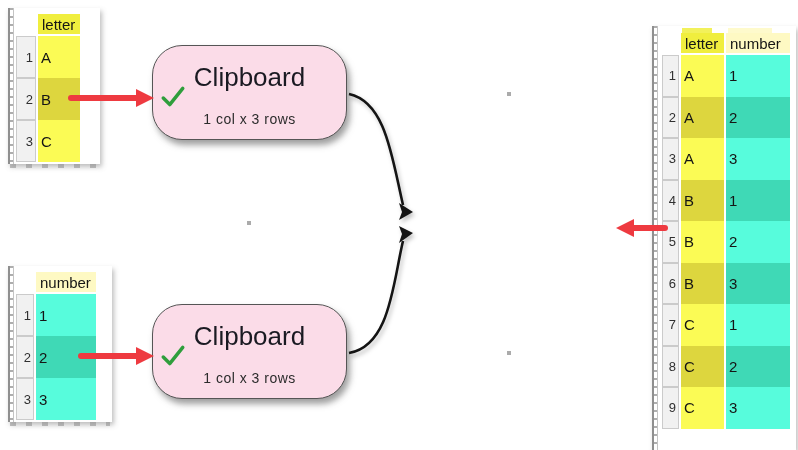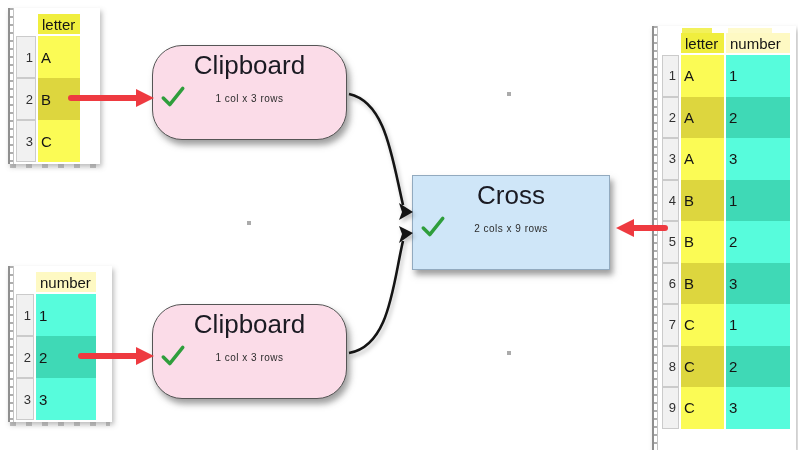--- a/index.html
+++ b/index.html
@@ -44,32 +44,32 @@
   .tea-h{background:#fef9c3;}
   .tea-o{background:#57fcdc;}
   .tea-e{background:#3fd9b6;}
 
   
   .sliver{position:absolute;height:5px;top:2px;opacity:.85;}
 
   
   .node{
     position:absolute;display:flex;flex-direction:column;align-items:center;
-    padding-top:4px;z-index:2;
+    padding-top:16px;z-index:2;
   }
   .node-pink{
     width:195px;height:95px;background:#fbdce8;border:1.5px solid #555555;
     border-radius:30px;box-shadow:3px 5px 6px rgba(80,80,80,.55);
   }
   .node-blue{
     width:198px;height:95px;background:#cfe6f8;border:1px solid #92aabf;
     box-shadow:3px 5px 6px rgba(80,80,80,.55);
   }
   .node-title{font-size:26px;color:#1a1a22;line-height:30px;}
-  .node-sub{font-size:10px;color:#2c2c2c;margin-top:13px;letter-spacing:.5px;}
+  .node-sub{font-size:14px;color:#2c2c2c;margin-top:19px;letter-spacing:.5px;}
   .check{position:absolute;left:7px;top:38px;width:26px;height:26px;}
 
   
   .connectors{position:absolute;left:0;top:0;z-index:3;pointer-events:none;}
   .curve{filter:drop-shadow(2px 3px 2px rgba(0,0,0,.25));}
 </style>
 </head>
 <body>
 
 <div class="canvas">
@@ -162,27 +162,20 @@
   </div>
 
   <div class="node node-pink" style="left:152px;top:304px;">
     <svg class="check" viewBox="0 0 24 24">
       <path d="M3 13 L9 19 L21 4" fill="none" stroke="#2f9e3c" stroke-width="3.2" stroke-linecap="round" stroke-linejoin="round"></path>
     </svg>
     <div class="node-title">Clipboard</div>
     <div class="node-sub">1 col x 3 rows</div>
   </div>
 
-  <div class="node node-blue" style="left:412px;top:175px;">
-    <svg class="check" viewBox="0 0 24 24">
-      <path d="M3 13 L9 19 L21 4" fill="none" stroke="#2f9e3c" stroke-width="3.2" stroke-linecap="round" stroke-linejoin="round"></path>
-    </svg>
-    <div class="node-title">Cross</div>
-    <div class="node-sub">2 cols x 9 rows</div>
-  </div>
 
   <svg class="connectors" width="798" height="450" viewBox="0 0 798 450">
     <g class="curve">
       <path d="M349,94 C386,102 392,158 403,205" fill="none" stroke="#141414" stroke-width="2.6"></path>
       <polygon points="413,212 399,203 402,212 399,220" fill="#141414"></polygon>
     </g>
     <g class="curve">
       <path d="M349,353 C390,346 393,283 403,241" fill="none" stroke="#141414" stroke-width="2.6"></path>
       <polygon points="413,233 399,226 402,234 399,243" fill="#141414"></polygon>
     </g>

